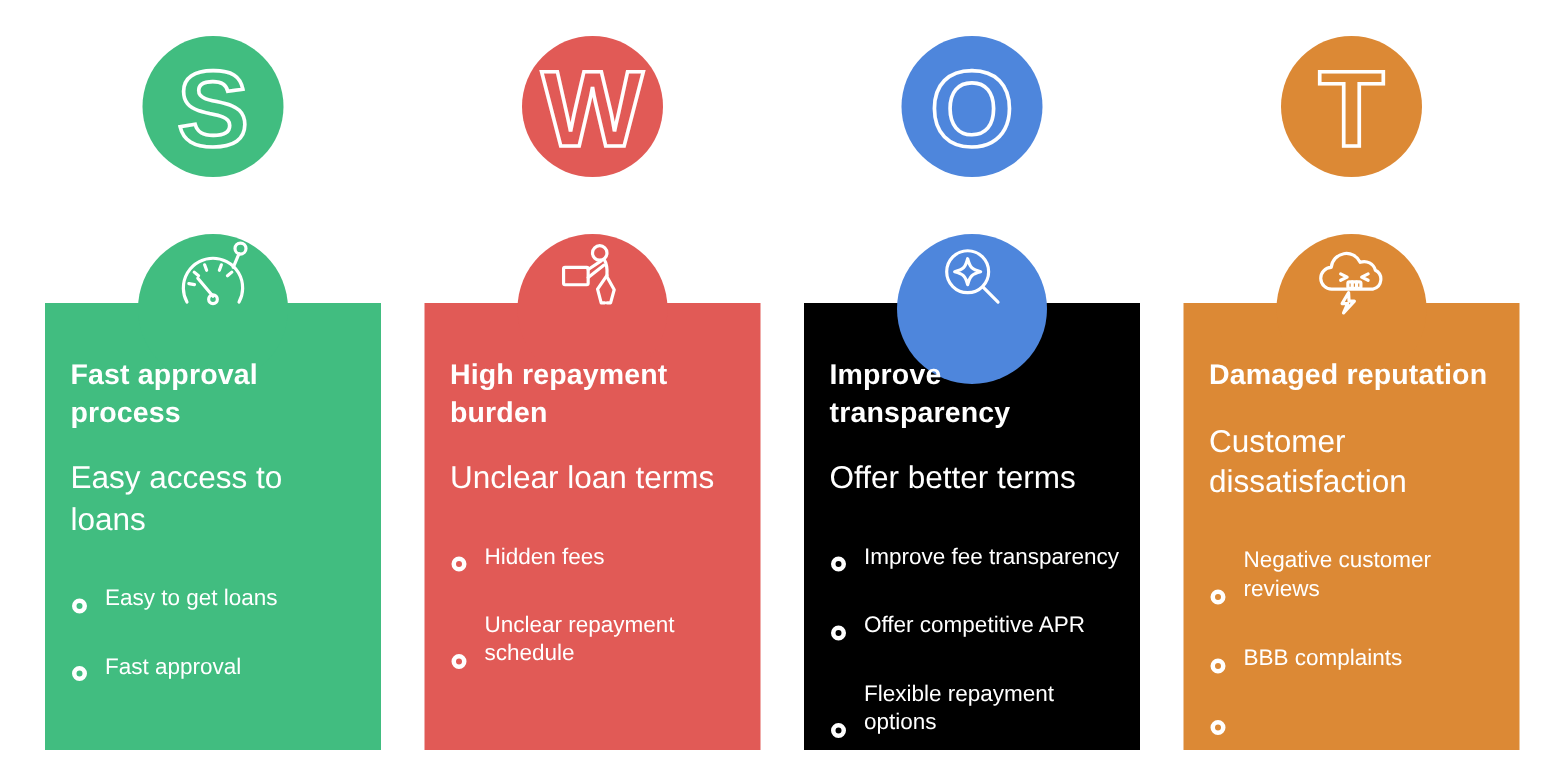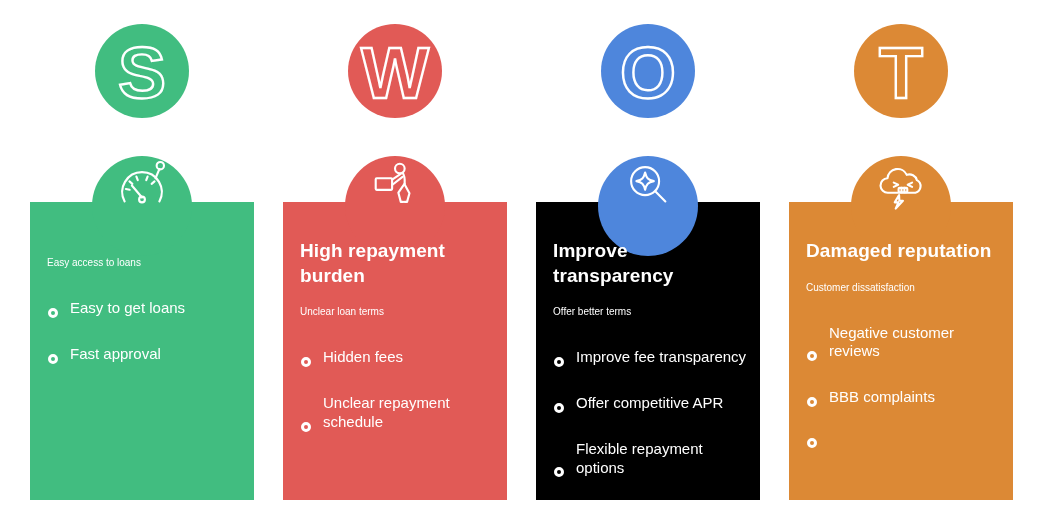--- a/index.html
+++ b/index.html
@@ -26,21 +26,21 @@
     width:100px;height:100px;border-radius:50%;
   }
   .bump-icon{
     position:absolute;top:2px;left:50%;transform:translateX(-50%);
     width:54px;height:54px;
   }
   .card-content{position:relative;padding:37px 13px 0 17px;color:#ffffff;}
   .card-title{
     margin:0;font-size:19px;line-height:1.3;font-weight:700;color:#ffffff;letter-spacing:.1px;
   }
-  .card-subtitle{margin:17px 0 0 0;font-size:10px;line-height:1.3;color:#ffffff;}
+  .card-subtitle{margin:17px 0 0 0;font-size:21px;line-height:1.3;color:#ffffff;}
   .bullet-list{margin:30px 0 0 0;padding:0;list-style:none;}
   .bullet-item{display:flex;align-items:flex-end;margin:0;}
   .bullet-item + .bullet-item{margin-top:27px;}
   .bullet-marker{
     flex:0 0 auto;width:4px;height:4px;border:3px solid #ffffff;border-radius:50%;
     margin:4px 12px 0 1px;background:transparent;
   }
   .bullet-text{font-size:15px;line-height:1.25;color:#ffffff;}
   .icon-svg{stroke:#ffffff;fill:none;stroke-width:2.2;stroke-linecap:round;stroke-linejoin:round;}
 </style>
@@ -61,20 +61,21 @@
           <svg class="bump-icon icon-svg" viewBox="0 0 56 56">
             <path d="M10 45 A 20.5 20.5 0 1 1 46 45"></path>
             <path d="M15.2 32.9 L11.3 32.2 M18 26.8 L15 24.3 M23.6 23 L22.2 19.2 M32.4 23 L33.8 19.2 M38 26.8 L41 24.3"></path>
             <path d="M28 41 L17.5 28.5"></path>
             <circle cx="28" cy="43" r="3"></circle>
             <path d="M42 21 L46 11.5"></path>
             <circle cx="47" cy="8" r="3.8"></circle>
           </svg>
         </div>
         <div class="card-content">
+          <h3 class="card-title">Fast approval process</h3>
           <p class="card-subtitle">Easy access to loans</p>
           <ul class="bullet-list">
             <li class="bullet-item">
               <span class="bullet-marker"></span>
               <span class="bullet-text">Easy to get loans</span>
             </li>
             <li class="bullet-item">
               <span class="bullet-marker"></span>
               <span class="bullet-text">Fast approval</span>
             </li>

